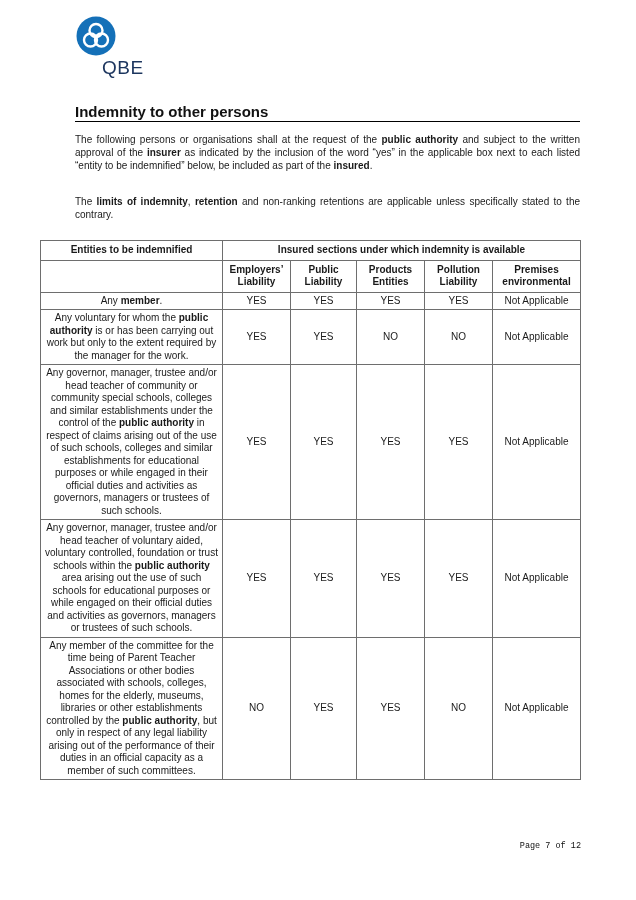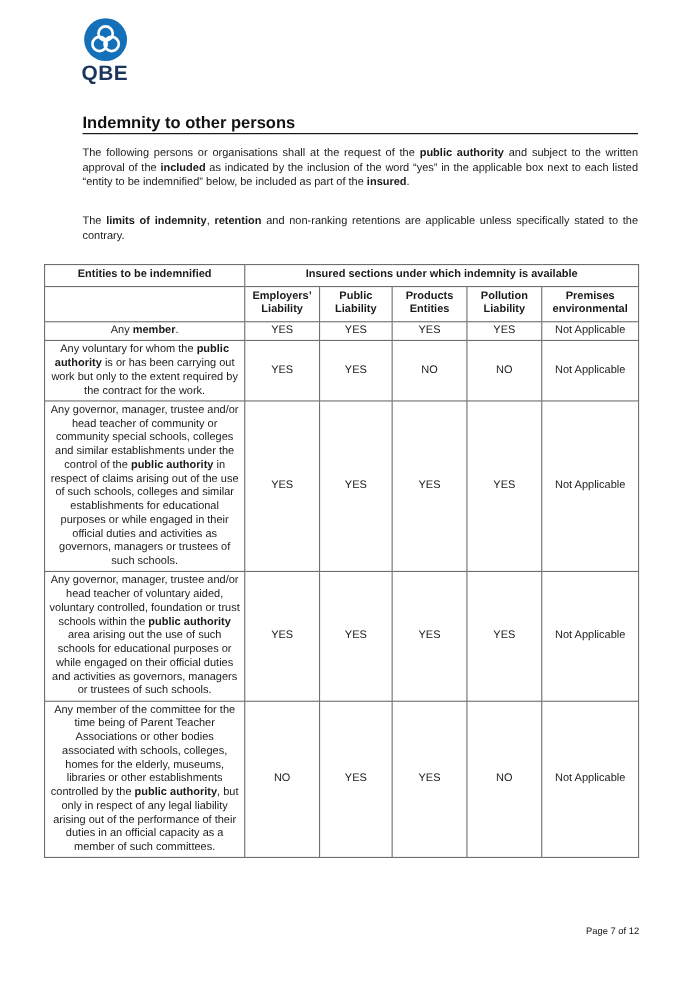--- a/index.html
+++ b/index.html
@@ -19,24 +19,25 @@
 
   
   .logo {
     position: absolute;
     left: 74px;
     top: 16px;
   }
   .logo svg { display: block; margin-left: 2px; }
   .logo-text {
     font-size: 19px;
-    font-weight: bold;
+    font-weight: normal;
     letter-spacing: 0.5px;
     color: #1c355e;
     margin-top: 1px;
+    margin-left: 28px;
   }
 
   
   .content {
     position: absolute;
     left: 75px;
     top: 103px;
     width: 505px;
   }
   .title-wrap {
@@ -92,20 +93,21 @@
     text-align: center;
     vertical-align: middle;
   }
 
   .footer {
     position: absolute;
     top: 841px;
     right: 55px;
     font-size: 8.5px;
     color: #111111;
+    font-family: Liberation Mono, monospace;
   }
 </style>
 </head>
 <body>
 
 <div class="page">
 
   <div class="logo">
     <svg width="40" height="40" viewBox="0 0 40 40">
       <circle cx="20" cy="20" r="19.5" fill="#1470b8"></circle>
@@ -115,21 +117,21 @@
         <circle cx="25.5" cy="24" r="6.5"></circle>
       </g>
     </svg>
     <div class="logo-text">QBE</div>
   </div>
 
   <div class="content">
     <div class="title-wrap">
       <h1 class="title">Indemnity to other persons</h1>
     </div>
-    <p class="para"><span>The following persons or organisations shall at the request of the </span><b>public authority</b><span> and subject to the written approval of the </span><b>included</b><span> as indicated by the inclusion of the word “yes” in the applicable box next to each listed “entity to be indemnified” below, be included as part of the </span><b>insured</b><span>.</span></p>
+    <p class="para"><span>The following persons or organisations shall at the request of the </span><b>public authority</b><span> and subject to the written approval of the </span><b>insurer</b><span> as indicated by the inclusion of the word “yes” in the applicable box next to each listed “entity to be indemnified” below, be included as part of the </span><b>insured</b><span>.</span></p>
     <p class="para"><span>The </span><b>limits of indemnity</b><span>, </span><b>retention</b><span> and non-ranking retentions are applicable unless specifically stated to the contrary.</span></p>
   </div>
 
   <table class="indemnity">
     <colgroup>
       <col style="width:182px">
       <col style="width:68px">
       <col style="width:66px">
       <col style="width:68px">
       <col style="width:68px">
@@ -152,21 +154,21 @@
     <tbody>
       <tr>
         <td class="entity-cell"><span>Any </span><b>member</b><span>.</span></td>
         <td class="value-cell">YES</td>
         <td class="value-cell">YES</td>
         <td class="value-cell">YES</td>
         <td class="value-cell">YES</td>
         <td class="value-cell">Not Applicable</td>
       </tr>
       <tr>
-        <td class="entity-cell"><span>Any voluntary for whom the </span><b>public authority</b><span> is or has been carrying out work but only to the extent required by the contract for the work.</span></td>
+        <td class="entity-cell"><span>Any voluntary for whom the </span><b>public authority</b><span> is or has been carrying out work but only to the extent required by the manager for the work.</span></td>
         <td class="value-cell">YES</td>
         <td class="value-cell">YES</td>
         <td class="value-cell">NO</td>
         <td class="value-cell">NO</td>
         <td class="value-cell">Not Applicable</td>
       </tr>
       <tr>
         <td class="entity-cell"><span>Any governor, manager, trustee and/or head teacher of community or community special schools, colleges and similar establishments under the control of the </span><b>public authority</b><span> in respect of claims arising out of the use of such schools, colleges and similar establishments for educational purposes or while engaged in their official duties and activities as governors, managers or trustees of such schools.</span></td>
         <td class="value-cell">YES</td>
         <td class="value-cell">YES</td>

